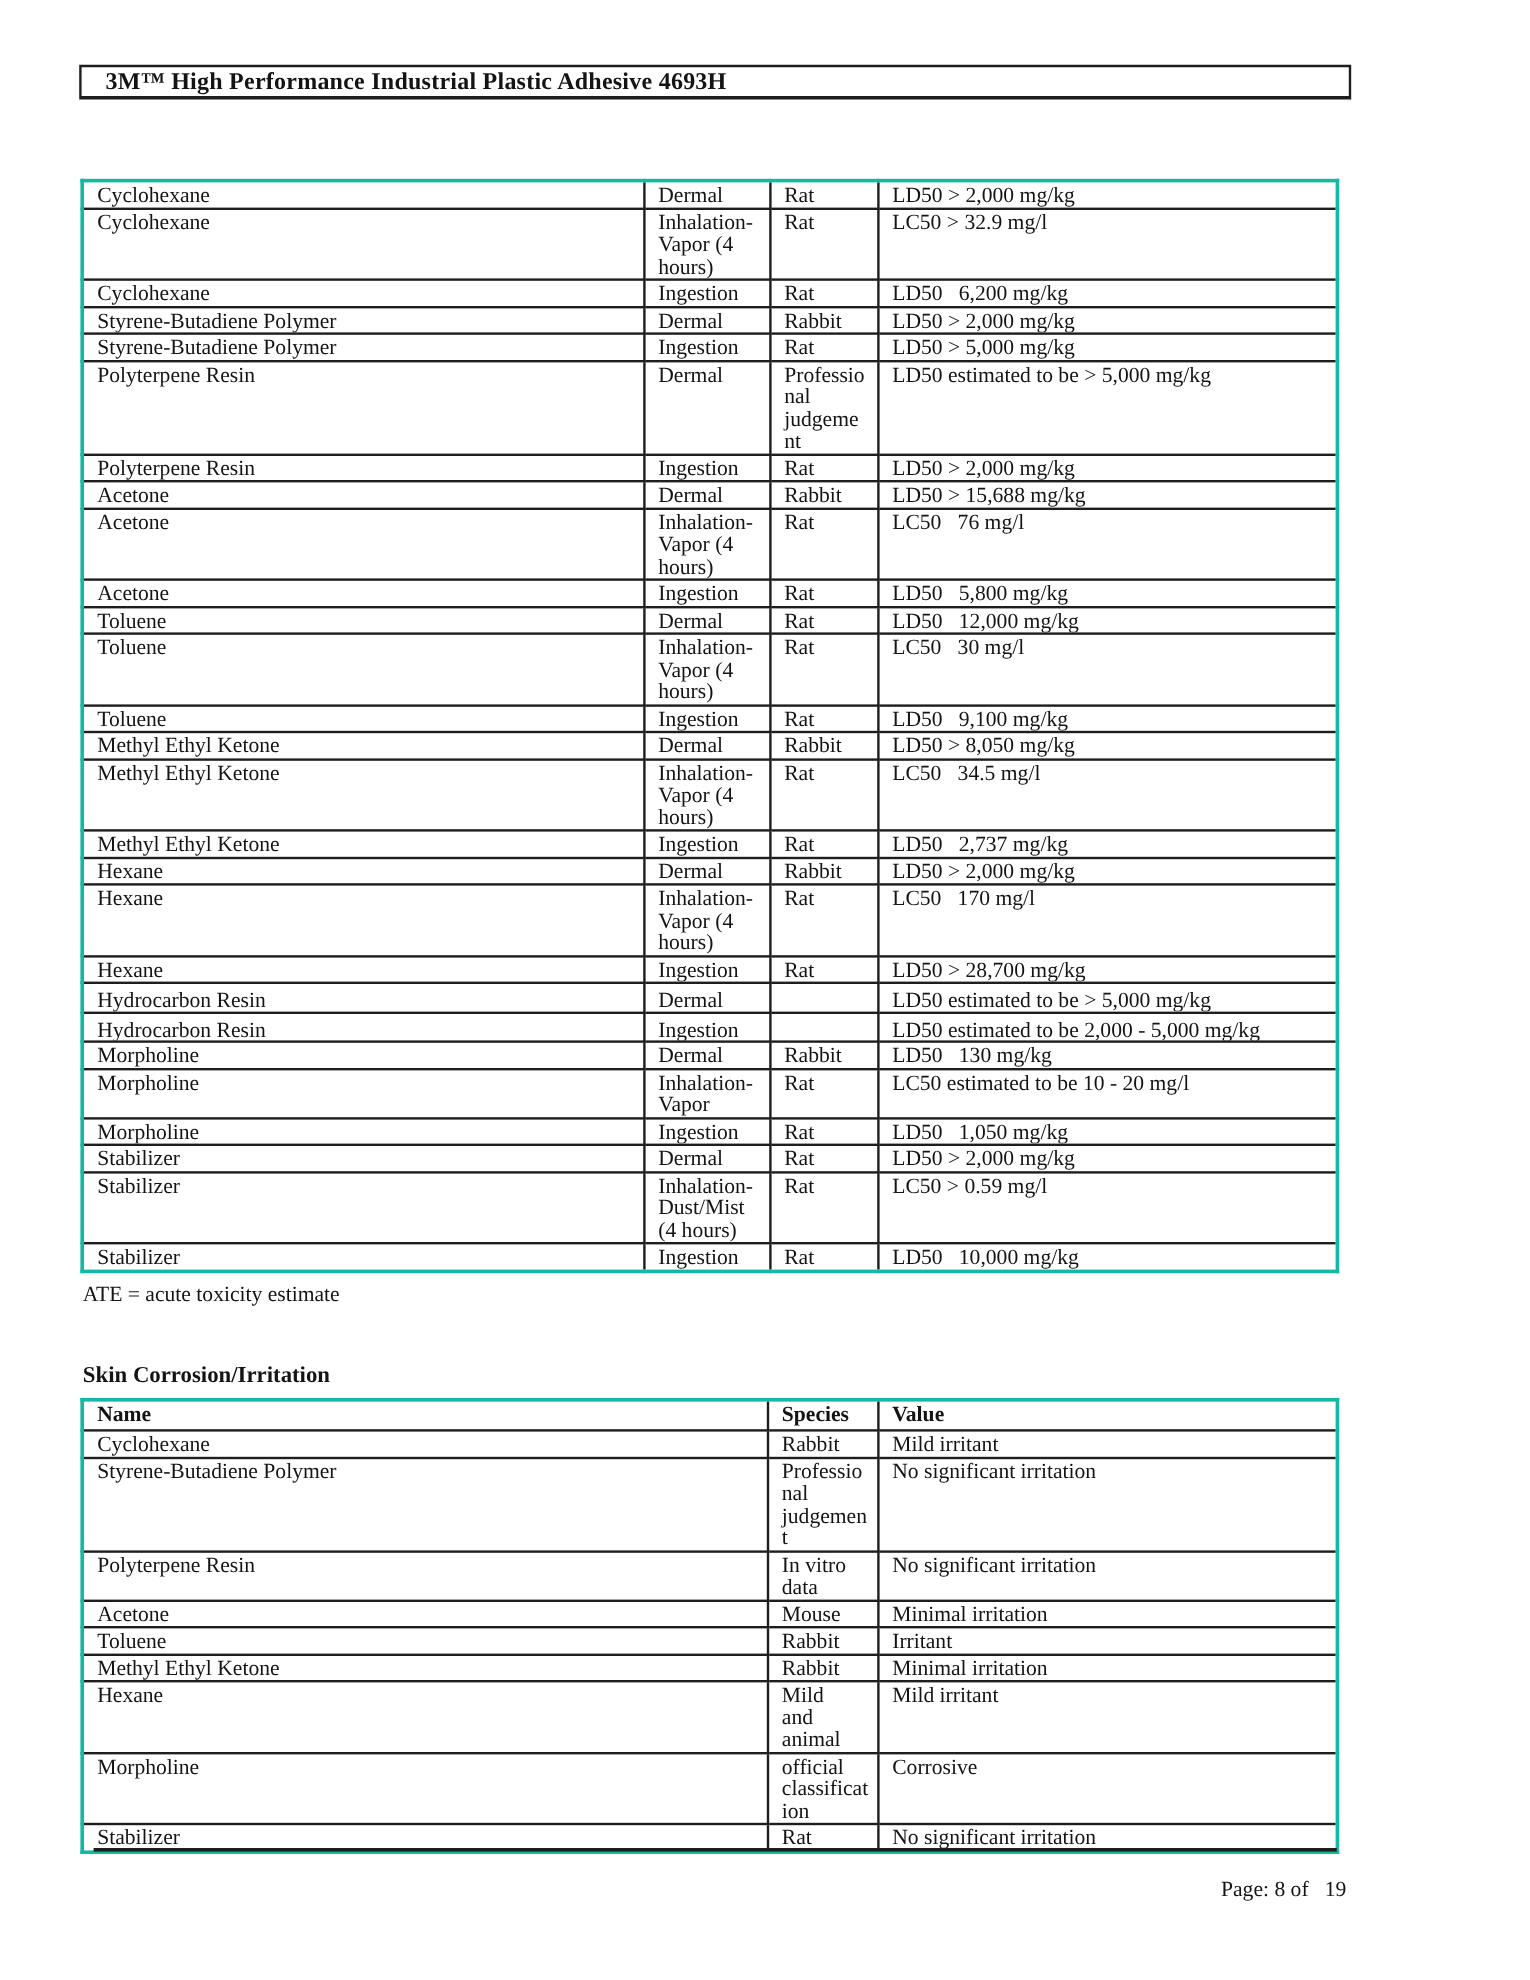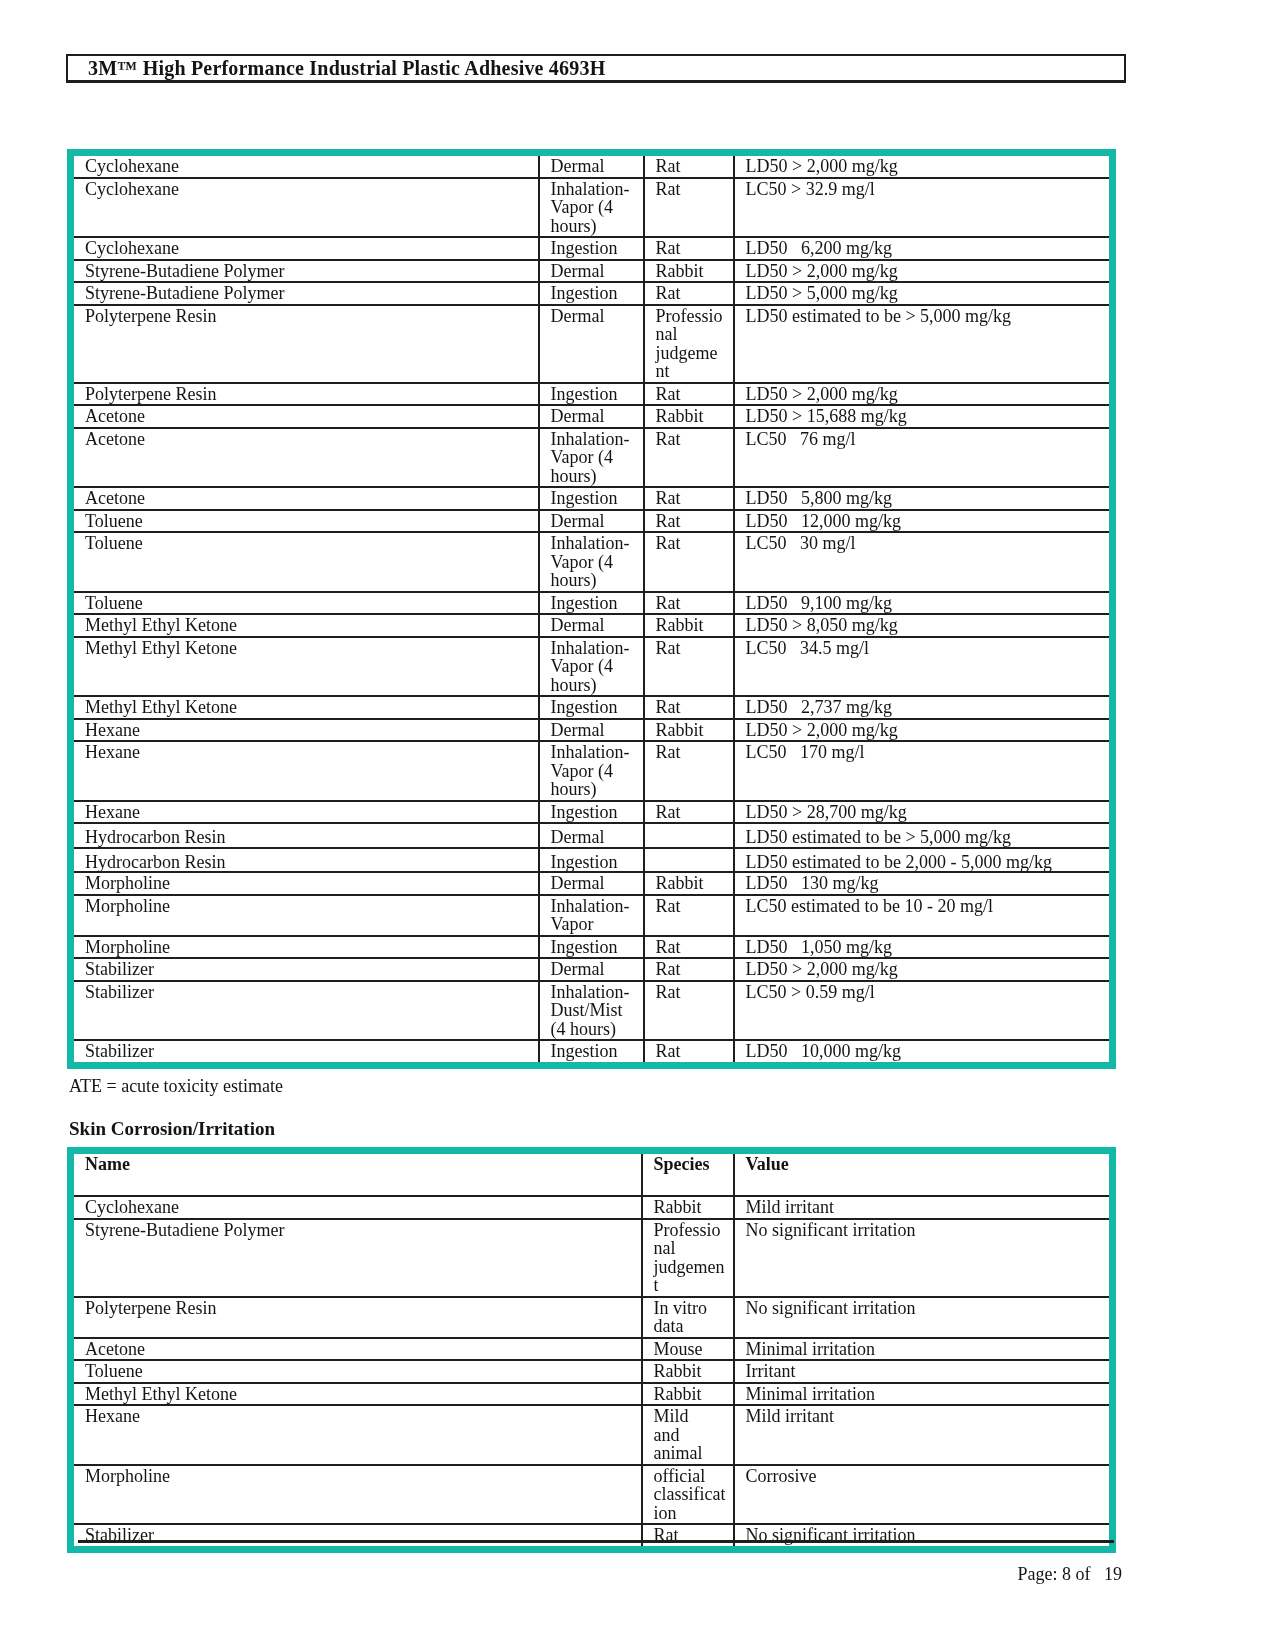--- a/index.html
+++ b/index.html
@@ -31,45 +31,45 @@
   .content {
     position: absolute;
     left: 67px;
     top: 149px;
     width: 1049px;
   }
   table.tox {
     border-collapse: collapse;
     table-layout: fixed;
     width: 1049px;
-    border: 7px solid #14b8a6;
+    border: 3px solid #14b8a6;
   }
   table.tox td, table.tox th {
     border: 2px solid #1e1e1e;
     vertical-align: top;
     padding: 1px 6px 1px 11px;
     font-size: 18px;
     line-height: 18.5px;
     white-space: pre-wrap;
     overflow: hidden;
   }
   table.tox th {
     text-align: left;
     font-weight: bold;
-    height: 46px;
+    height: 26px;
     box-sizing: border-box;
   }
   table.tox tr.tall td { padding-top: 4px; padding-bottom: 0; }
   .ate-note {
     margin: 7px 0 0 2px;
     font-size: 18px;
     line-height: 20px;
   }
   .section-heading {
-    margin: 22px 0 7px 2px;
+    margin: 48px 0 7px 2px;
     font-size: 19px;
     font-weight: bold;
   }
   .footer-rule {
     position: absolute;
     left: 78px;
     top: 1540px;
     width: 1036px;
     height: 0;
     border-top: 3px solid #1e1e1e;

